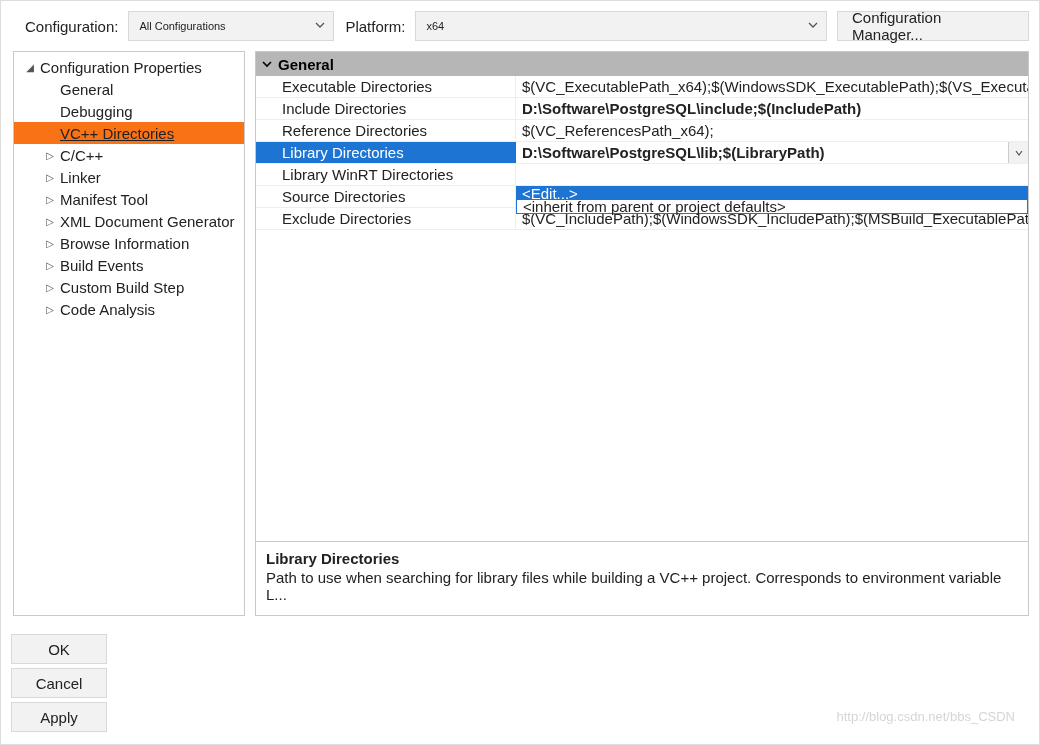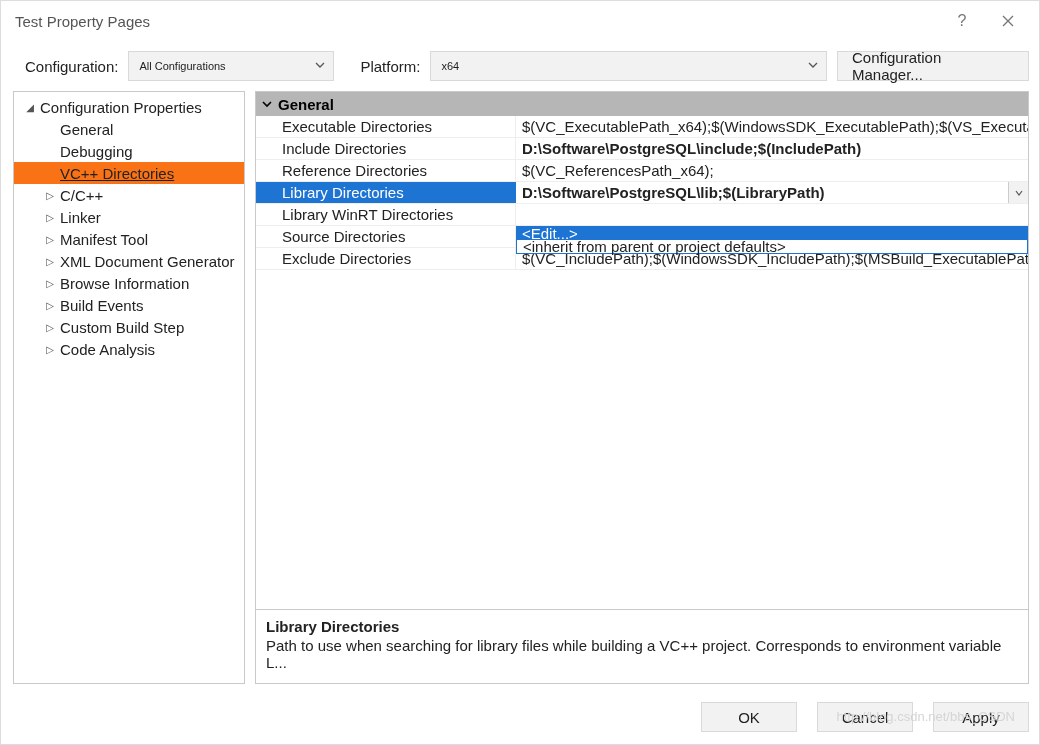--- a/index.html
+++ b/index.html
@@ -33,49 +33,39 @@
   .grid-row.sel .cval { font-weight:700; }
   .grid-row .bold { font-weight:700; }
   .dd-btn { position:absolute; right:0; top:0; bottom:0; width:20px; background:#f2f2f2; border-left:1px solid #ccc; display:flex; align-items:center; justify-content:center; }
   .dd-btn svg { width:8px; height:8px; }
   .dd-pop { position:absolute; left:0; right:0; top:22px; background:#1e74d2; color:#fff; font-size:15px; z-index:5; }
   .dd-pop .opt { height:14px; display:flex; align-items:center; padding-left:6px; }
   .dd-pop .opt.inh { background:#fff; color:#222; border:1px solid #1e74d2; border-top:none;}
   .grid-fill { flex:1; }
   .desc { border-top:1px solid #c9c9c9; padding:8px 10px 12px 10px; font-size:15px; min-height:60px; }
   .desc .dtitle { font-weight:700; margin-bottom:2px; }
-  .footer { display:flex; justify-content:flex-end; gap:20px; padding:10px 10px 12px 10px; }
+  .footer { display:flex; justify-content:flex-end; gap:4px; padding:10px 10px 12px 10px;flex-direction:column; }
   .footer .fbtn { width:96px; height:30px; background:#f2f2f2; border:1px solid #d9d9d9; display:flex; align-items:center; justify-content:center; font-size:15px; }
   .watermark { position:absolute; right:24px; bottom:20px; color:#d5d5d5; font-size:13px; pointer-events:none;}
 </style>
 </head>
 <body>
 
 <div class="window">
 
-  <div class="titlebar">
-    <span>Test Property Pages</span>
-    <span class="spacer"></span>
-    <div class="btn">?</div>
-    <div class="btn">
-      <svg viewBox="0 0 12 12">
-          <path d="M1 1 L11 11 M11 1 L1 11" stroke="#777" stroke-width="1.4" fill="none"></path>
-        </svg>
-    </div>
-  </div>
 
   <div class="toprow">
     <span class="lbl">Configuration:</span>
     <div class="combo" style="width:206px">
       <span>All Configurations</span>
       <span class="chev"><svg viewBox="0 0 10 10">
             <path d="M1 3 L5 7 L9 3" stroke="#555" stroke-width="1.3" fill="none"></path>
           </svg></span>
     </div>
-    <span class="lbl" style="margin-left:16px">Platform:</span>
+    <span class="lbl" style="margin-left:1px">Platform:</span>
     <div class="combo" style="flex:1">
       <span>x64</span>
       <span class="chev"><svg viewBox="0 0 10 10">
             <path d="M1 3 L5 7 L9 3" stroke="#555" stroke-width="1.3" fill="none"></path>
           </svg></span>
     </div>
     <div class="btn-flat" style="width:192px; justify-content:flex-start;">
       <span>Configuration Manager...</span>
     </div>
   </div>

